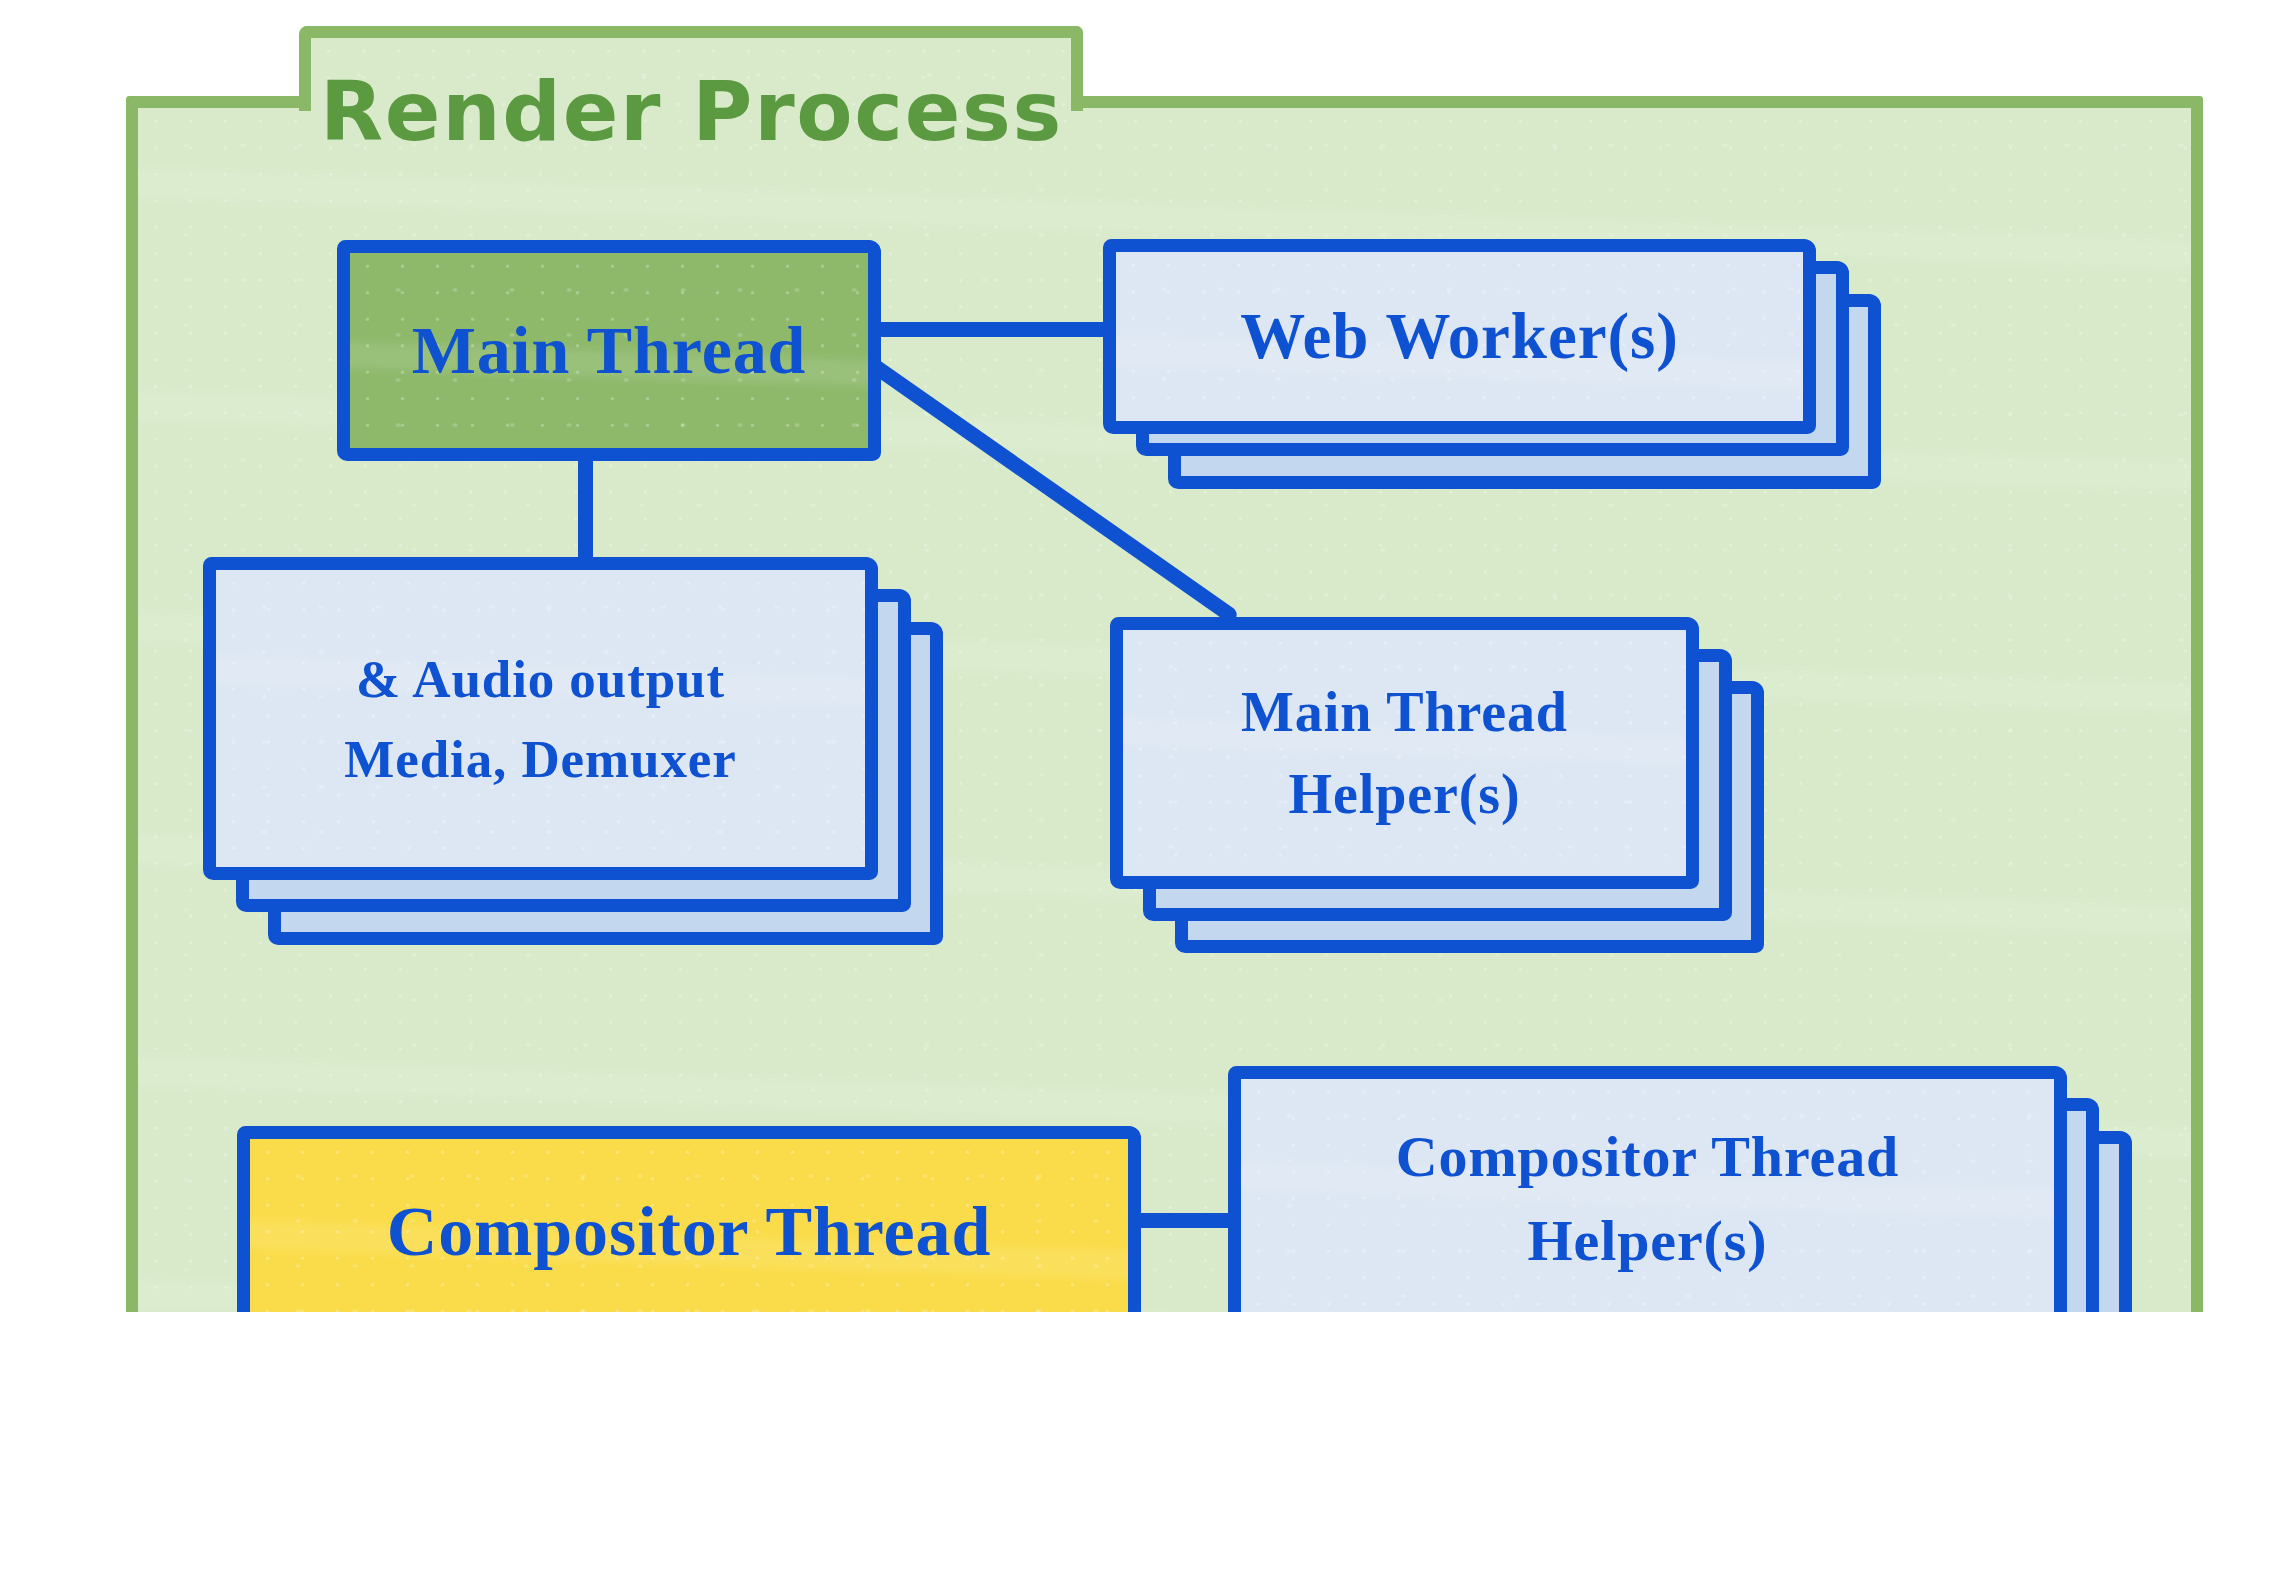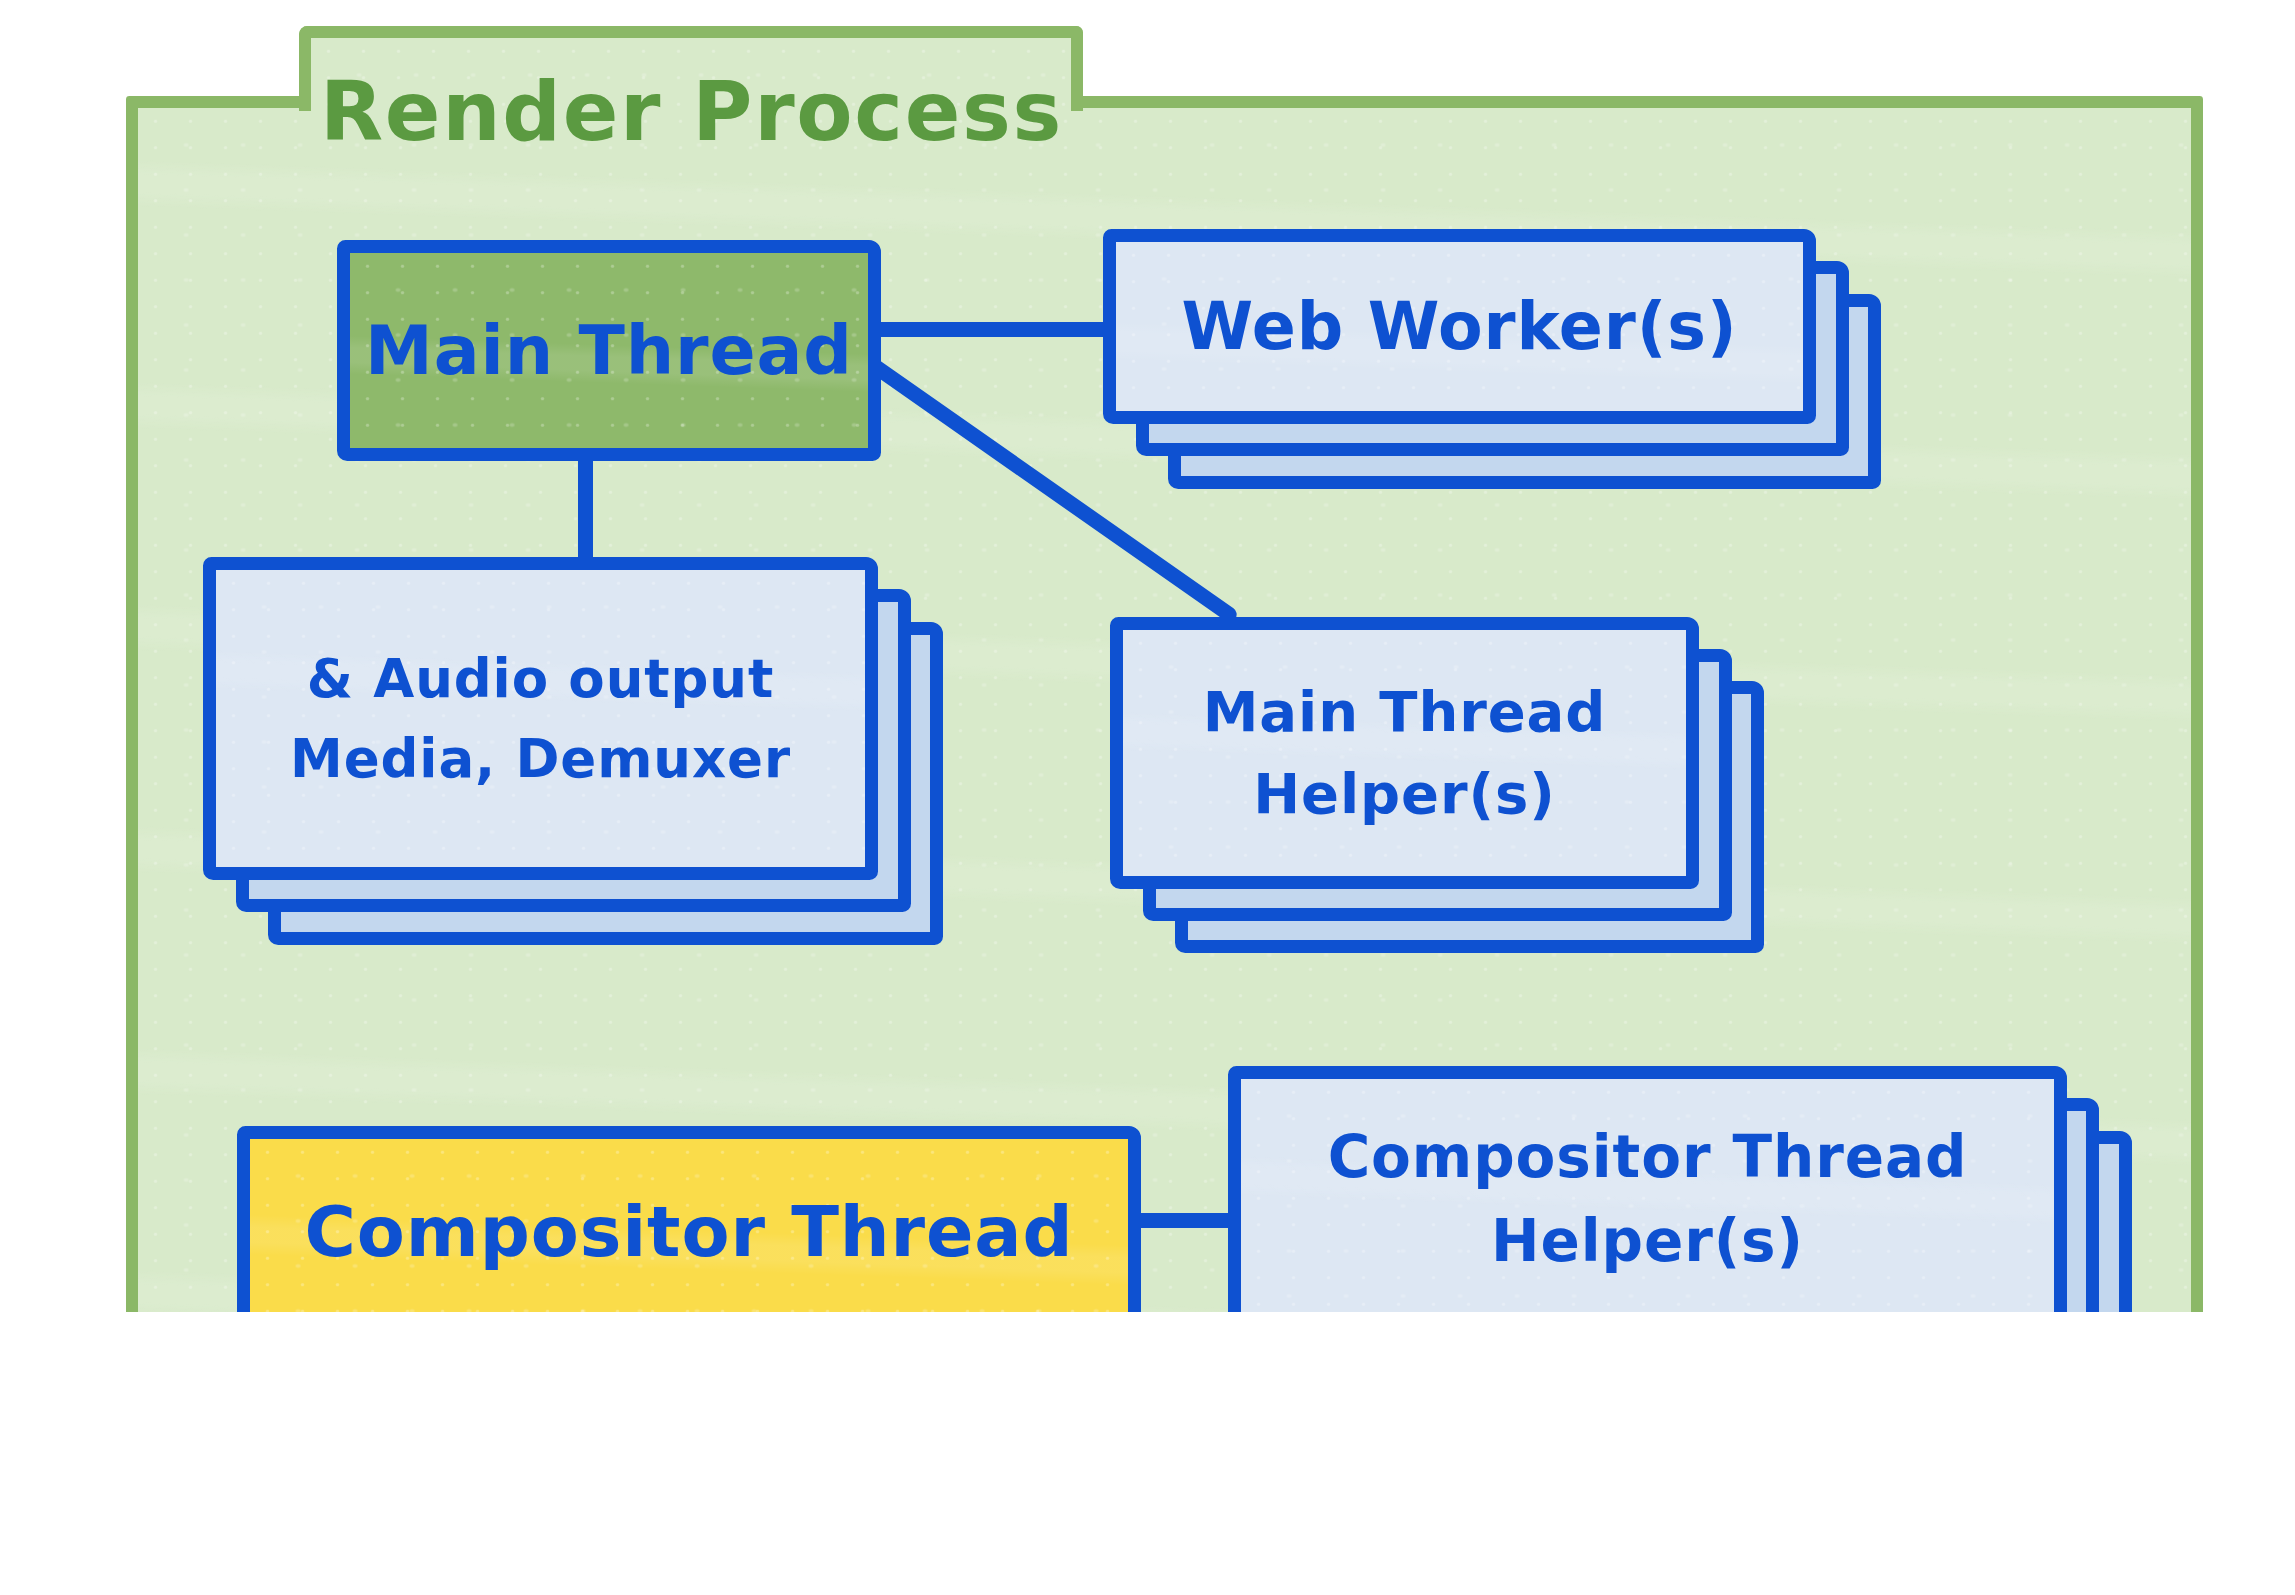--- a/index.html
+++ b/index.html
@@ -89,38 +89,39 @@
   .label {
     position: relative;
     z-index: 1;
     width: 100%; height: 100%;
     display: flex; flex-direction: column;
     align-items: center; justify-content: center;
     color: var(--ink-blue, #0e51d1);
     letter-spacing: 0.9px;
     text-align: center;
     white-space: nowrap;
+    font-family: Liberation Serif, serif;
   }
 
   
   .box-main-thread {
     left: 337px; top: 240px; width: 544px; height: 221px;
     background: var(--main-thread-green, #8eb96b);
   }
   .box-main-thread .label { font-size: 68px; }
 
   
   .box-compositor {
     left: 237px; top: 1126px; width: 904px; height: 212px;
     background: var(--compositor-yellow, #fadc4a);
   }
   .box-compositor .label { font-size: 70px; }
 
   
-  .ww-f  { left: 1103px; top: 229px; width: 713px; height: 195px; }
+  .ww-f  { left: 1103px; top: 239px; width: 713px; height: 195px; }
   .ww-b1 { left: 1136px; top: 261px; width: 713px; height: 195px; }
   .ww-b2 { left: 1168px; top: 294px; width: 713px; height: 195px; }
   .ww-f .label { font-size: 65px; }
 
   
   .md-f  { left: 203px; top: 557px; width: 675px; height: 323px; }
   .md-b1 { left: 236px; top: 589px; width: 675px; height: 323px; }
   .md-b2 { left: 268px; top: 622px; width: 675px; height: 323px; }
   .md-f .label { font-size: 53px; line-height: 80px; }
 

